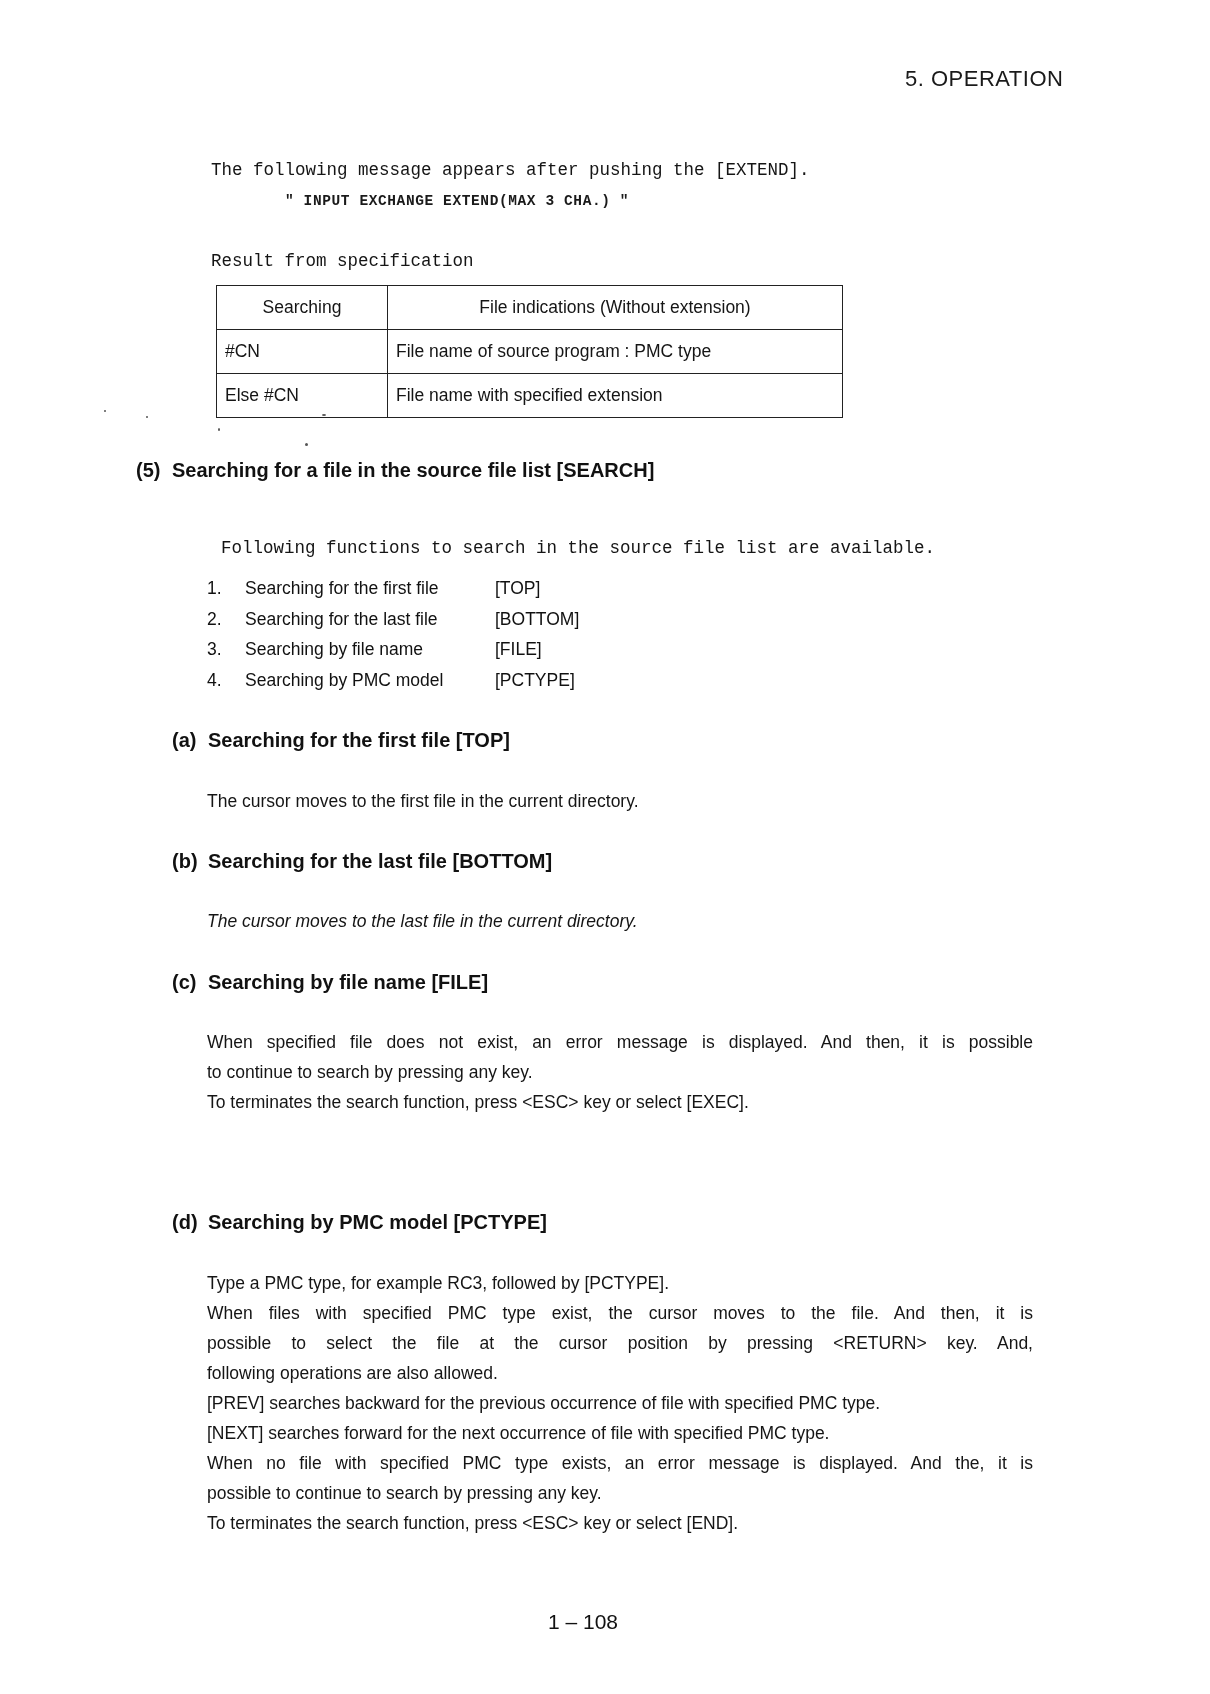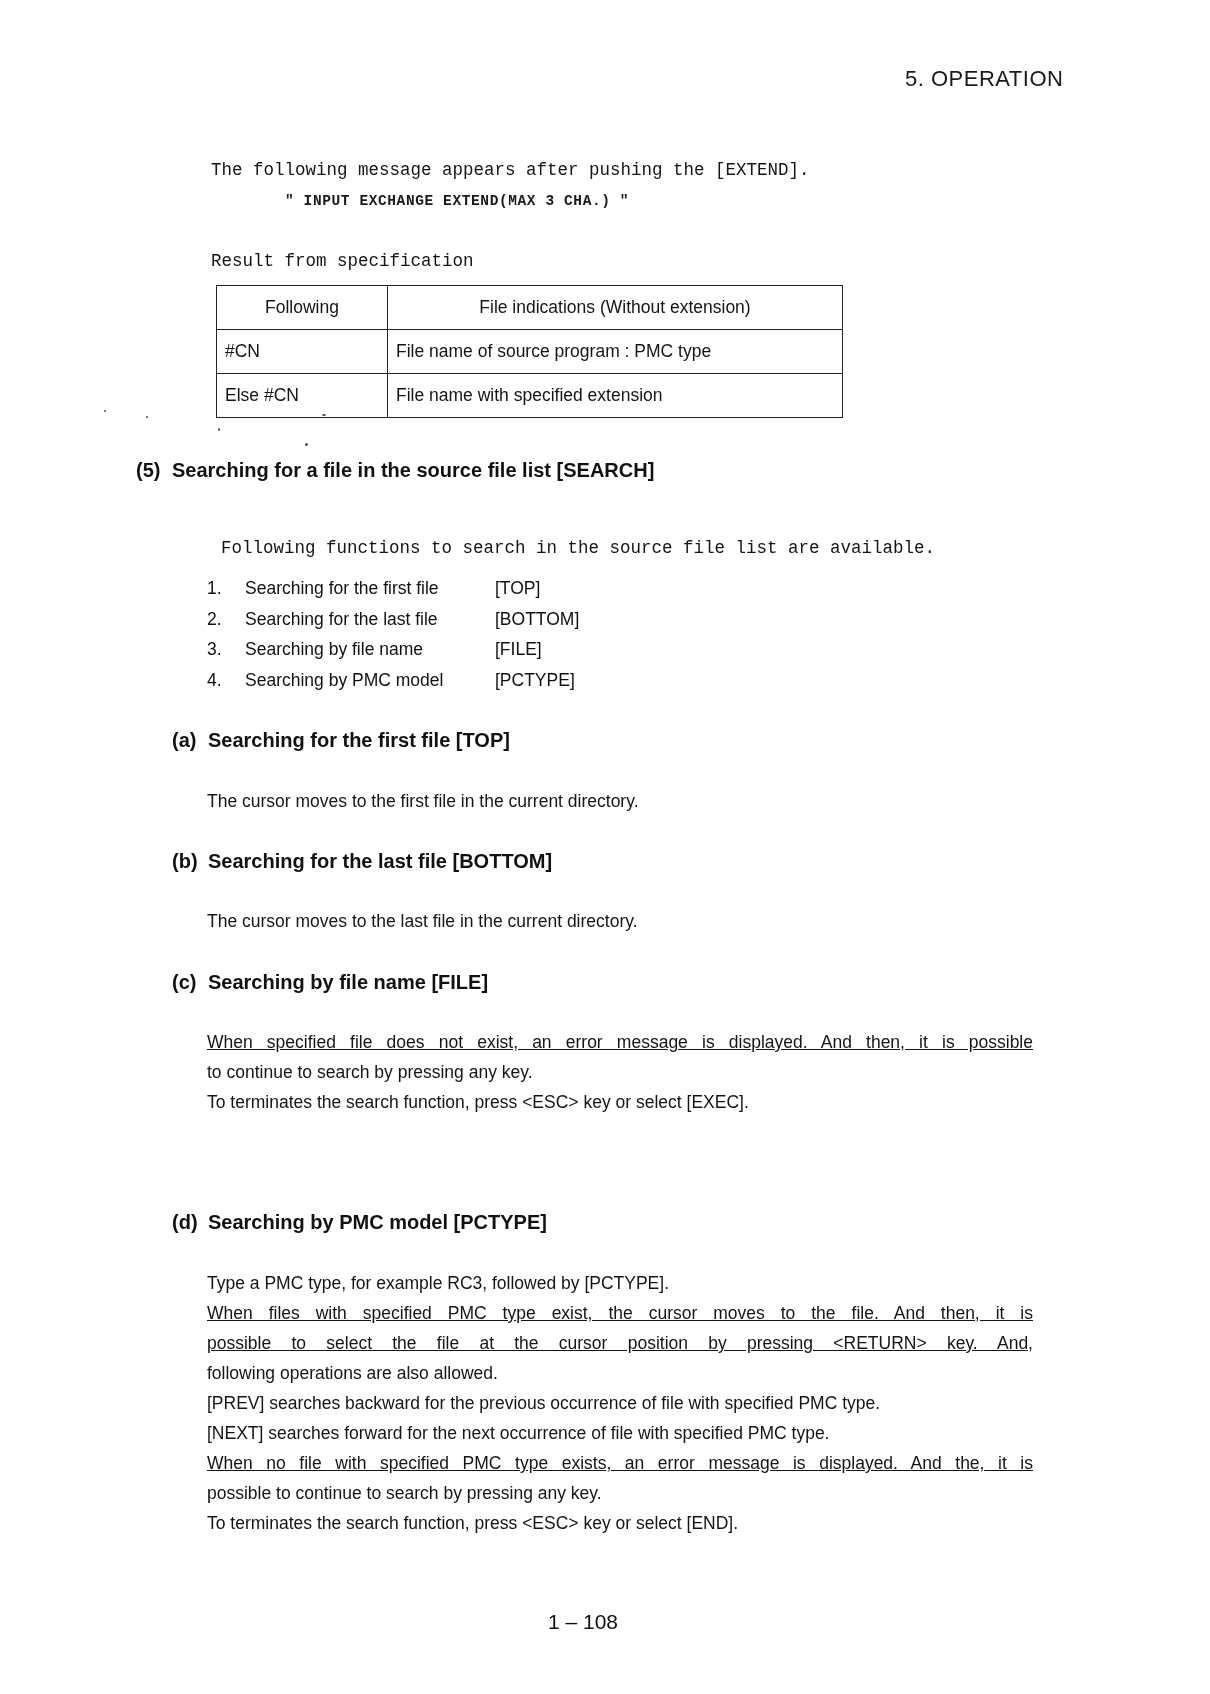--- a/index.html
+++ b/index.html
@@ -68,21 +68,20 @@
       width: 826px;
       font-size: 17.5px;
       line-height: 30px;
       color: #151515;
     }
     .para-block .line { display: block; white-space: nowrap; }
     .para-block .line.j {
       text-align: justify;
       text-align-last: justify;
       white-space: normal;
-      text-decoration: underline;
     }
 
     .page-number {
       left: 0; width: 1166px; top: 1610px;
       text-align: center;
       font-size: 21px; color: #111;
     }
     .speck {
       position: absolute; background: #555; border-radius: 50%;
     }
@@ -92,21 +91,21 @@
 
 <div class="abs running-header">5.  OPERATION</div>
 
 <div class="abs body-text" style="left:211px; top:160px;">The following message appears after pushing the [EXTEND].</div>
 <div class="abs mono-msg">" INPUT EXCHANGE EXTEND(MAX 3 CHA.) "</div>
 <div class="abs body-text" style="left:211px; top:251px;">Result from specification</div>
 
 <table class="spec-table">
   <tbody>
       <tr>
-    <th class="col1">Following</th>
+    <th class="col1">Searching</th>
     <th>File indications (Without extension)</th>
   </tr>
   <tr>
     <td class="col1">#CN</td>
     <td>File name of source program :  PMC type</td>
   </tr>
   <tr>
     <td class="col1">Else #CN</td>
     <td>File name with specified extension</td>
   </tr>
@@ -150,21 +149,21 @@
 <div class="abs heading sub-heading" style="left:172px; top:729px;">
   <span class="num">(a)</span><span>Searching for the first file [TOP]</span>
 </div>
 <div class="para-block" style="top:786px;">
   <span class="line">The cursor moves to the first file in the current directory.</span>
 </div>
 
 <div class="abs heading sub-heading" style="left:172px; top:850px;">
   <span class="num">(b)</span><span>Searching for the last file [BOTTOM]</span>
 </div>
-<div class="para-block" style="top:906px;">
+<div class="para-block" style="top:906px;font-style:italic;">
   <span class="line">The cursor moves to the last file in the current directory.</span>
 </div>
 
 <div class="abs heading sub-heading" style="left:172px; top:971px;">
   <span class="num">(c)</span><span>Searching by file name [FILE]</span>
 </div>
 <div class="para-block" style="top:1027px;">
   <span class="line j">When specified file does not exist, an error message is displayed.  And then, it is possible</span>
   <span class="line">to continue to search by pressing any key.</span>
   <span class="line">To terminates the search function, press &lt;ESC&gt; key or select [EXEC].</span>

